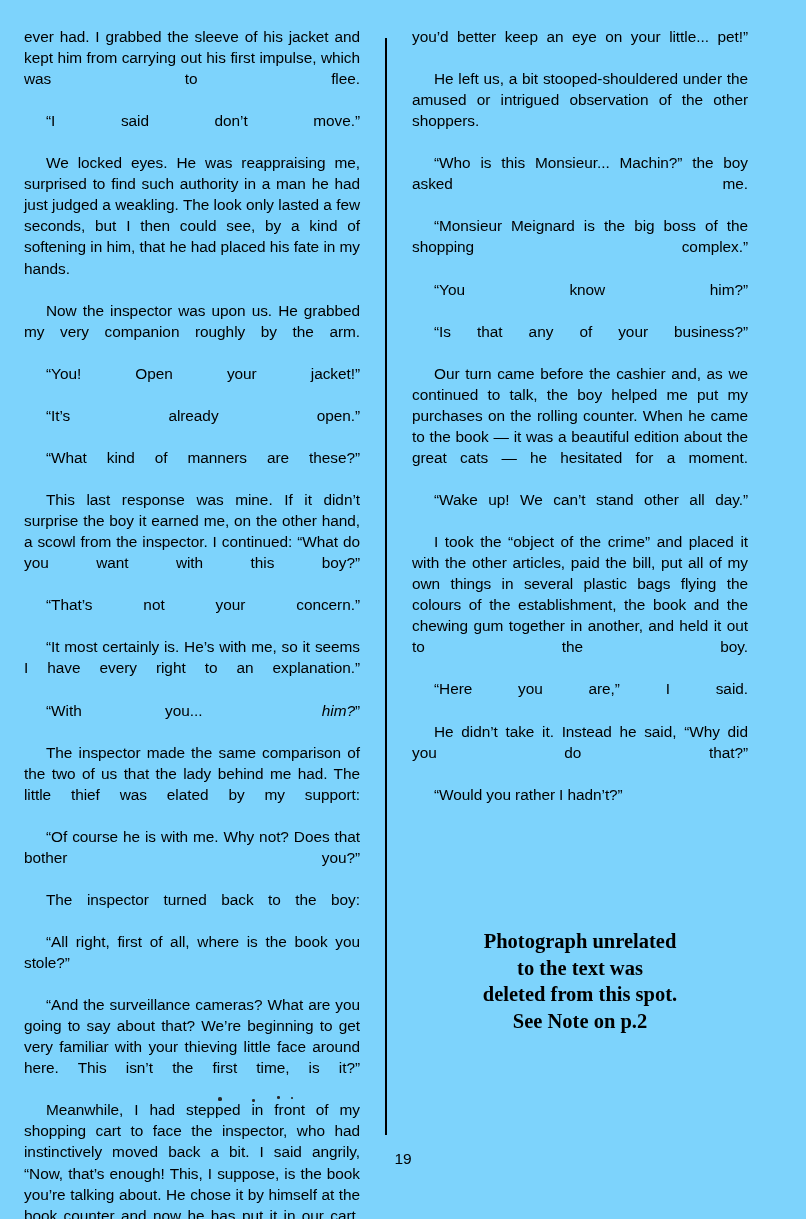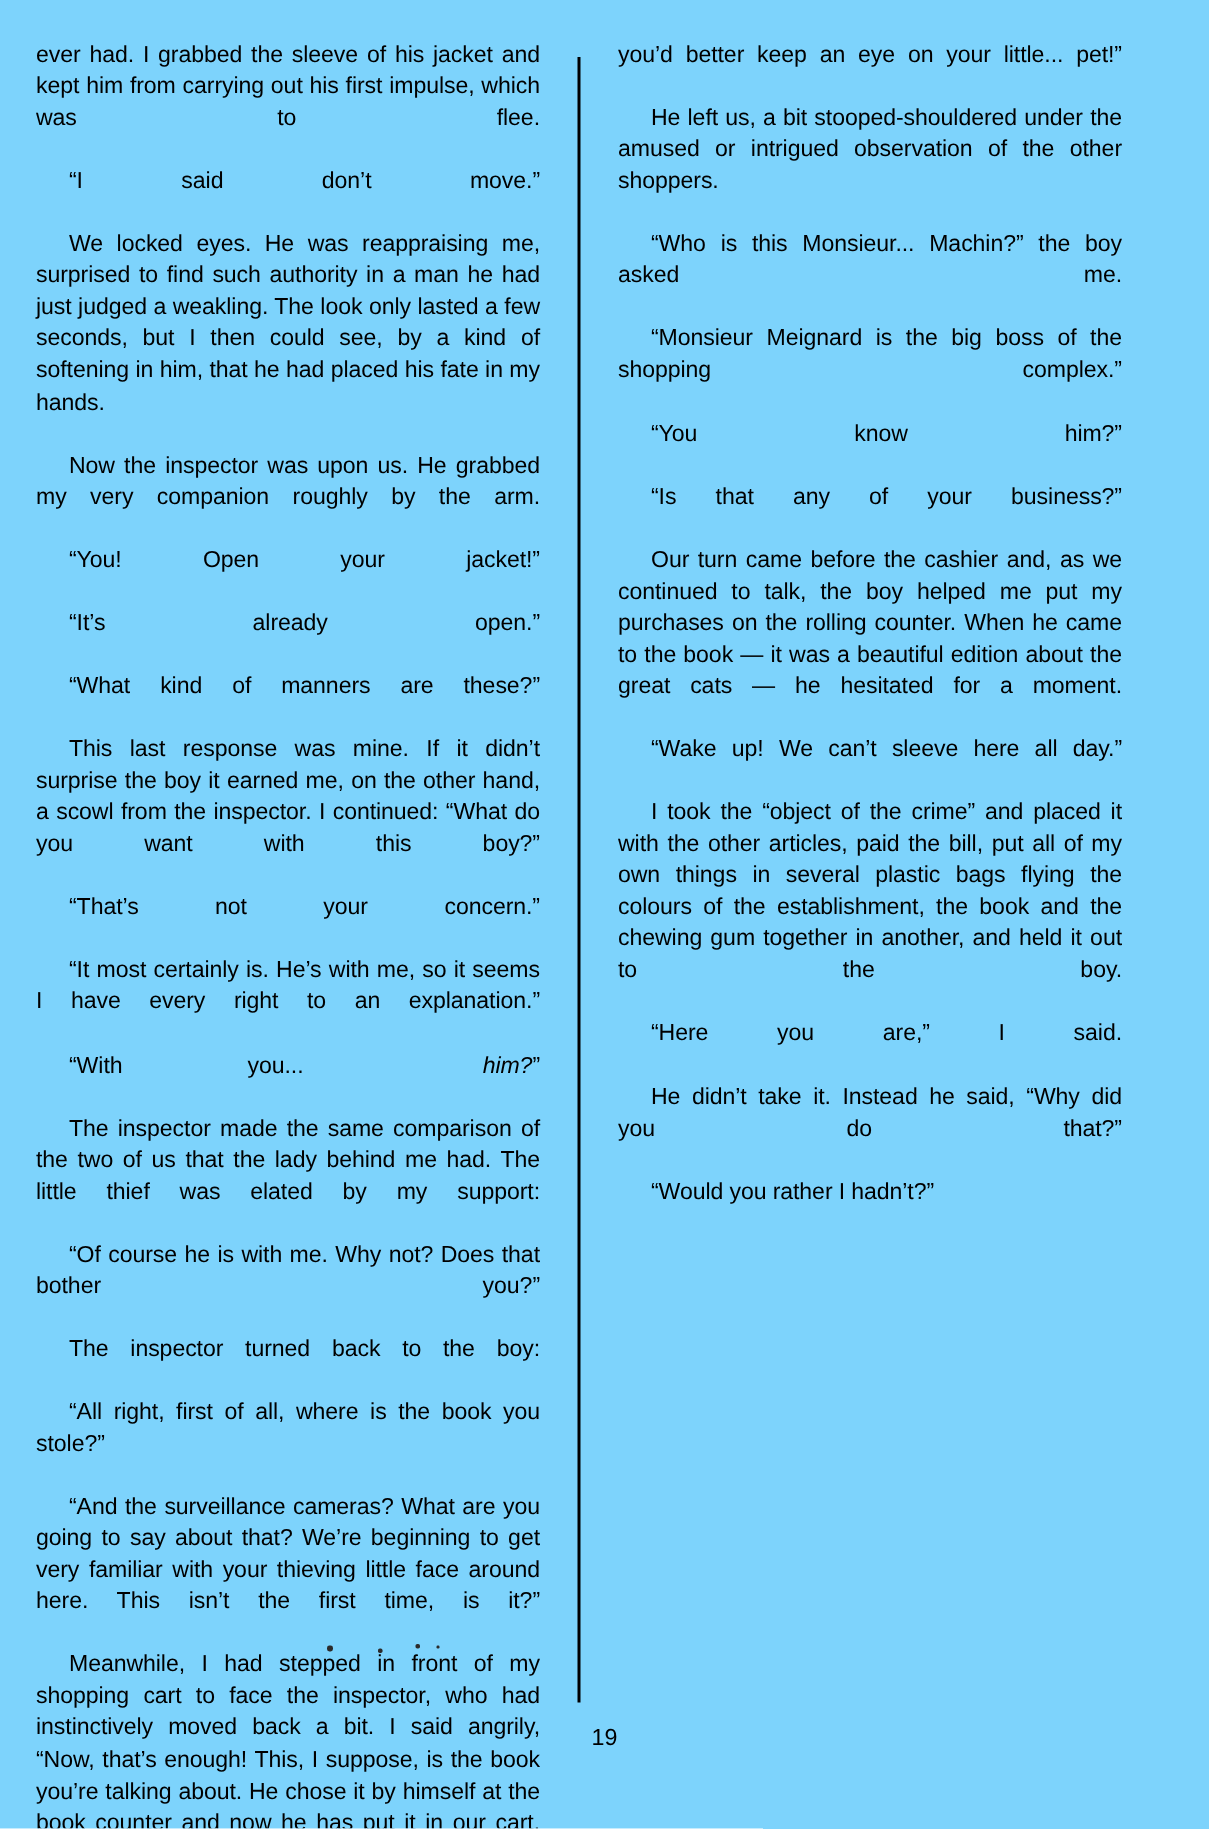--- a/index.html
+++ b/index.html
@@ -118,27 +118,33 @@
     </div>
 
   <div class="col" id="col-right">
       <p class="noindent">you’d better keep an eye on your little... pet!”</p>
       <p>He left us, a bit stooped-shouldered under the amused or intrigued observation of the other shoppers.</p>
       <p>“Who is this Monsieur... Machin?” the boy asked me.</p>
       <p>“Monsieur Meignard is the big boss of the shopping complex.”</p>
       <p>“You know him?”</p>
       <p>“Is that any of your business?”</p>
       <p>Our turn came before the cashier and, as we continued to talk, the boy helped me put my purchases on the rolling counter. When he came to the book — it was a beautiful edition about the great cats — he hesitated for a moment.</p>
-      <p>“Wake up! We can’t sleeve here all day.”</p>
+      <p>“Wake up! We can’t stand other all day.”</p>
       <p>I took the “object of the crime” and placed it with the other articles, paid the bill, put all of my own things in several plastic bags flying the colours of the establishment, the book and the chewing gum together in another, and held it out to the boy.</p>
       <p>“Here you are,” I said.</p>
       <p>He didn’t take it. Instead he said, “Why did you do that?”</p>
       <p class="flush">“Would you rather I hadn’t?”</p>
     </div>
 
+  <div id="note">
+      <div>Photograph unrelated</div>
+      <div>to the text was</div>
+      <div>deleted from this spot.</div>
+      <div>See Note on p.2</div>
+    </div>
 
   <div id="page-number">19</div>
 
 <div class="speck" style="left: 218px; top: 1097px; width: 4px; height: 4px;"></div>
     <div class="speck" style="left: 252px; top: 1099px; width: 3px; height: 3px;"></div>
     <div class="speck" style="left: 277px; top: 1096px; width: 3px; height: 3px;"></div>
     <div class="speck" style="left: 291px; top: 1097px; width: 2px; height: 2px;"></div>
   </div>
 
 </body></html>

